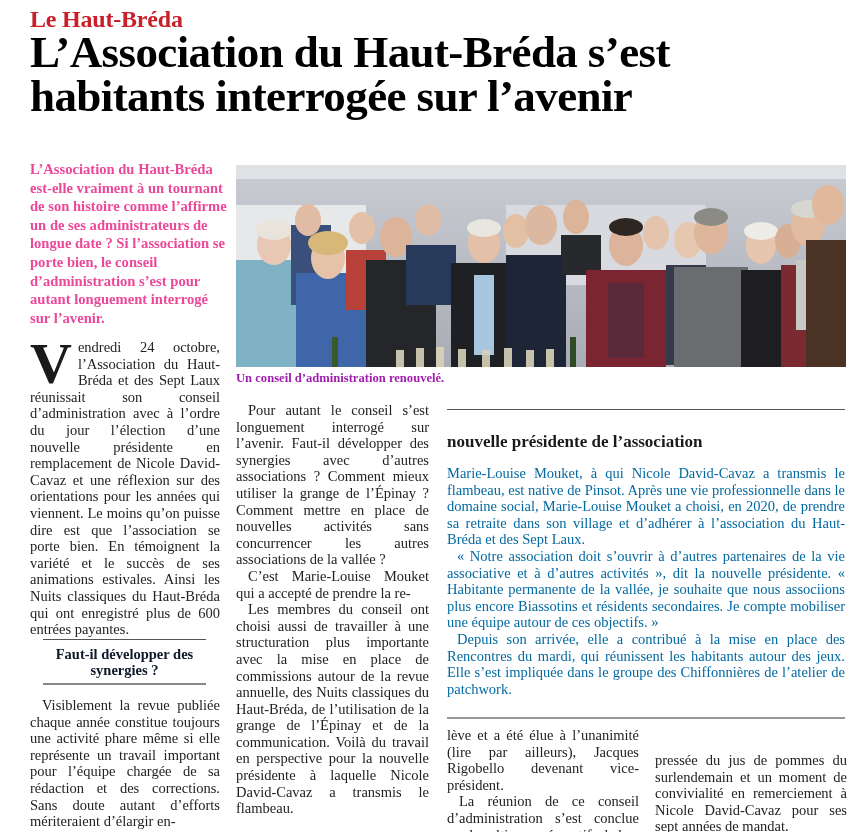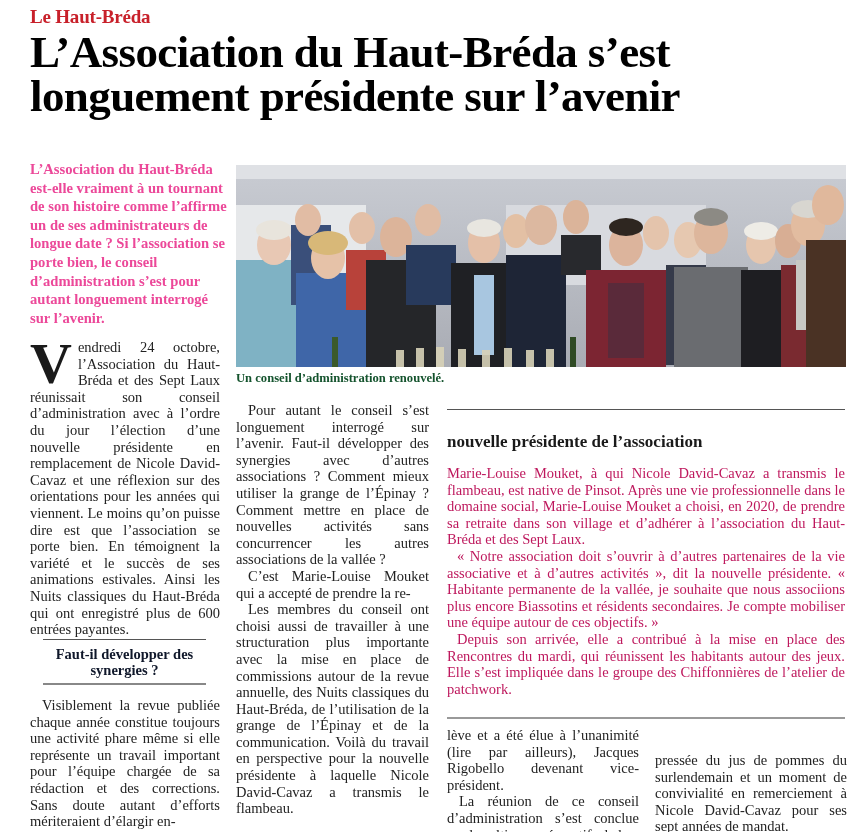--- a/index.html
+++ b/index.html
@@ -1,55 +1,55 @@
 <!DOCTYPE html>
 <html><head>
 <meta charset="utf-8">
 <style>
   * { box-sizing: border-box; margin: 0; padding: 0; }
   html, body { width: 859px; height: 832px; background: #ffffff; overflow: hidden; }
   body { position: relative; color: #1a1a1a; font-family: "DejaVu Serif", serif; }
 
-  .kicker { position: absolute; left: 30px; top: 6px; font-family: "Liberation Serif", serif; font-weight: bold; font-size: 19px; color: #c8202a; letter-spacing: -0.2px; }
+  .kicker { position: absolute; left: 30px; top: 6px; font-family: "Liberation Serif", serif; font-weight: bold; font-size: 24px; color: #c8202a; letter-spacing: -0.2px; }
   .headline { position: absolute; left: 30px; top: 30px; width: 830px; font-family: "Liberation Serif", serif; font-weight: bold; font-size: 45px; line-height: 44px; letter-spacing: -0.6px; color: #000000; }
 
   .lead { position: absolute; left: 30px; top: 160px; width: 200px; font-family: "Liberation Serif", serif; font-weight: bold; font-size: 14.6px; line-height: 18.6px; color: #ec4899; }
 
   .col { position: absolute; font-family: "Liberation Serif", serif; font-size: 14.5px; line-height: 16.6px; color: #222; text-align: justify; hyphens: manual; }
   .col p { margin: 0; }
   .col p.indent { text-indent: 12px; }
   .col1 { left: 30px; top: 339px; width: 190px; }
   .dropcap { float: left; font-family: "Liberation Serif", serif; font-weight: bold; font-size: 58px; line-height: 46px; margin: 2px 6px 0 0; color: #1a1a1a; }
 
   .subhead-box { position: absolute; left: 43px; top: 639px; width: 163px; border-top: 1px solid #555; border-bottom: 2px solid #888; padding: 6px 0 5px; text-align: center; font-family: "Liberation Serif", serif; font-weight: bold; font-size: 14.5px; line-height: 16px; color: #0f172a; }
   .col1b { left: 30px; top: 697px; width: 190px; }
 
   .photo { position: absolute; left: 236px; top: 165px; width: 610px; height: 202px; overflow: hidden; background: #b9bcc4; }
-  .caption { position: absolute; left: 236px; top: 371px; font-family: "Liberation Serif", serif; font-weight: bold; font-size: 12.6px; color: #14532d; }
+  .caption { position: absolute; left: 236px; top: 371px; font-family: "Liberation Serif", serif; font-weight: bold; font-size: 12.6px; color: #a21caf; }
 
   .col2 { left: 236px; top: 402px; width: 193px; }
 
   .box-rule-top { position: absolute; left: 447px; top: 409px; width: 398px; height: 0; border-top: 1px solid #555; }
   .box-title { position: absolute; left: 447px; top: 415px; width: 400px; font-family: "Liberation Serif", serif; font-weight: bold; font-size: 17px; line-height: 18px; color: #1a1a1a; }
-  .box-body { position: absolute; left: 447px; top: 465px; width: 398px; font-family: "Liberation Serif", serif; font-size: 14.5px; line-height: 16.6px; color: #be185d; text-align: justify; }
+  .box-body { position: absolute; left: 447px; top: 465px; width: 398px; font-family: "Liberation Serif", serif; font-size: 14.5px; line-height: 16.6px; color: #0369a1; text-align: justify; }
   .box-body p { margin: 0; }
   .box-body p.indent { text-indent: 10px; }
   .box-rule-bottom { position: absolute; left: 447px; top: 717px; width: 398px; height: 0; border-top: 2px solid #999; }
 
   .col3 { left: 447px; top: 727px; width: 192px; }
   .col4 { left: 655px; top: 752px; width: 192px; }
 </style>
 </head>
 <body>
 
 <div class="kicker">Le Haut-Bréda</div>
 
 <h1 class="headline">
   <span>L’Association du Haut-Bréda s’est</span><br>
-  <span>longuement présidente sur l’avenir</span>
+  <span>habitants interrogée sur l’avenir</span>
 </h1>
 
 <div class="lead">L’Association du Haut-Bréda est-elle vraiment à un tournant de son histoire comme l’affirme un de ses administrateurs de longue date ? Si l’association se porte bien, le conseil d’administration s’est pour autant longuement interrogé sur l’avenir.</div>
 
 <div class="col col1">
   <p><span class="dropcap">V</span><span>endredi 24 octobre, l’Association du Haut-Bréda et des Sept Laux réunissait son conseil d’administration avec à l’ordre du jour l’élection d’une nouvelle présidente en remplacement de Nicole David- Cavaz et une réflexion sur des orientations pour les années qui viennent. Le moins qu’on puisse dire est que l’association se porte bien. En témoignent la variété et le succès de ses animations estivales. Ainsi les Nuits classiques du Haut-Bréda qui ont enregistré plus de 600 entrées payantes.</span></p>
 </div>
 
 <div class="subhead-box">Faut-il développer des synergies ?</div>
 

